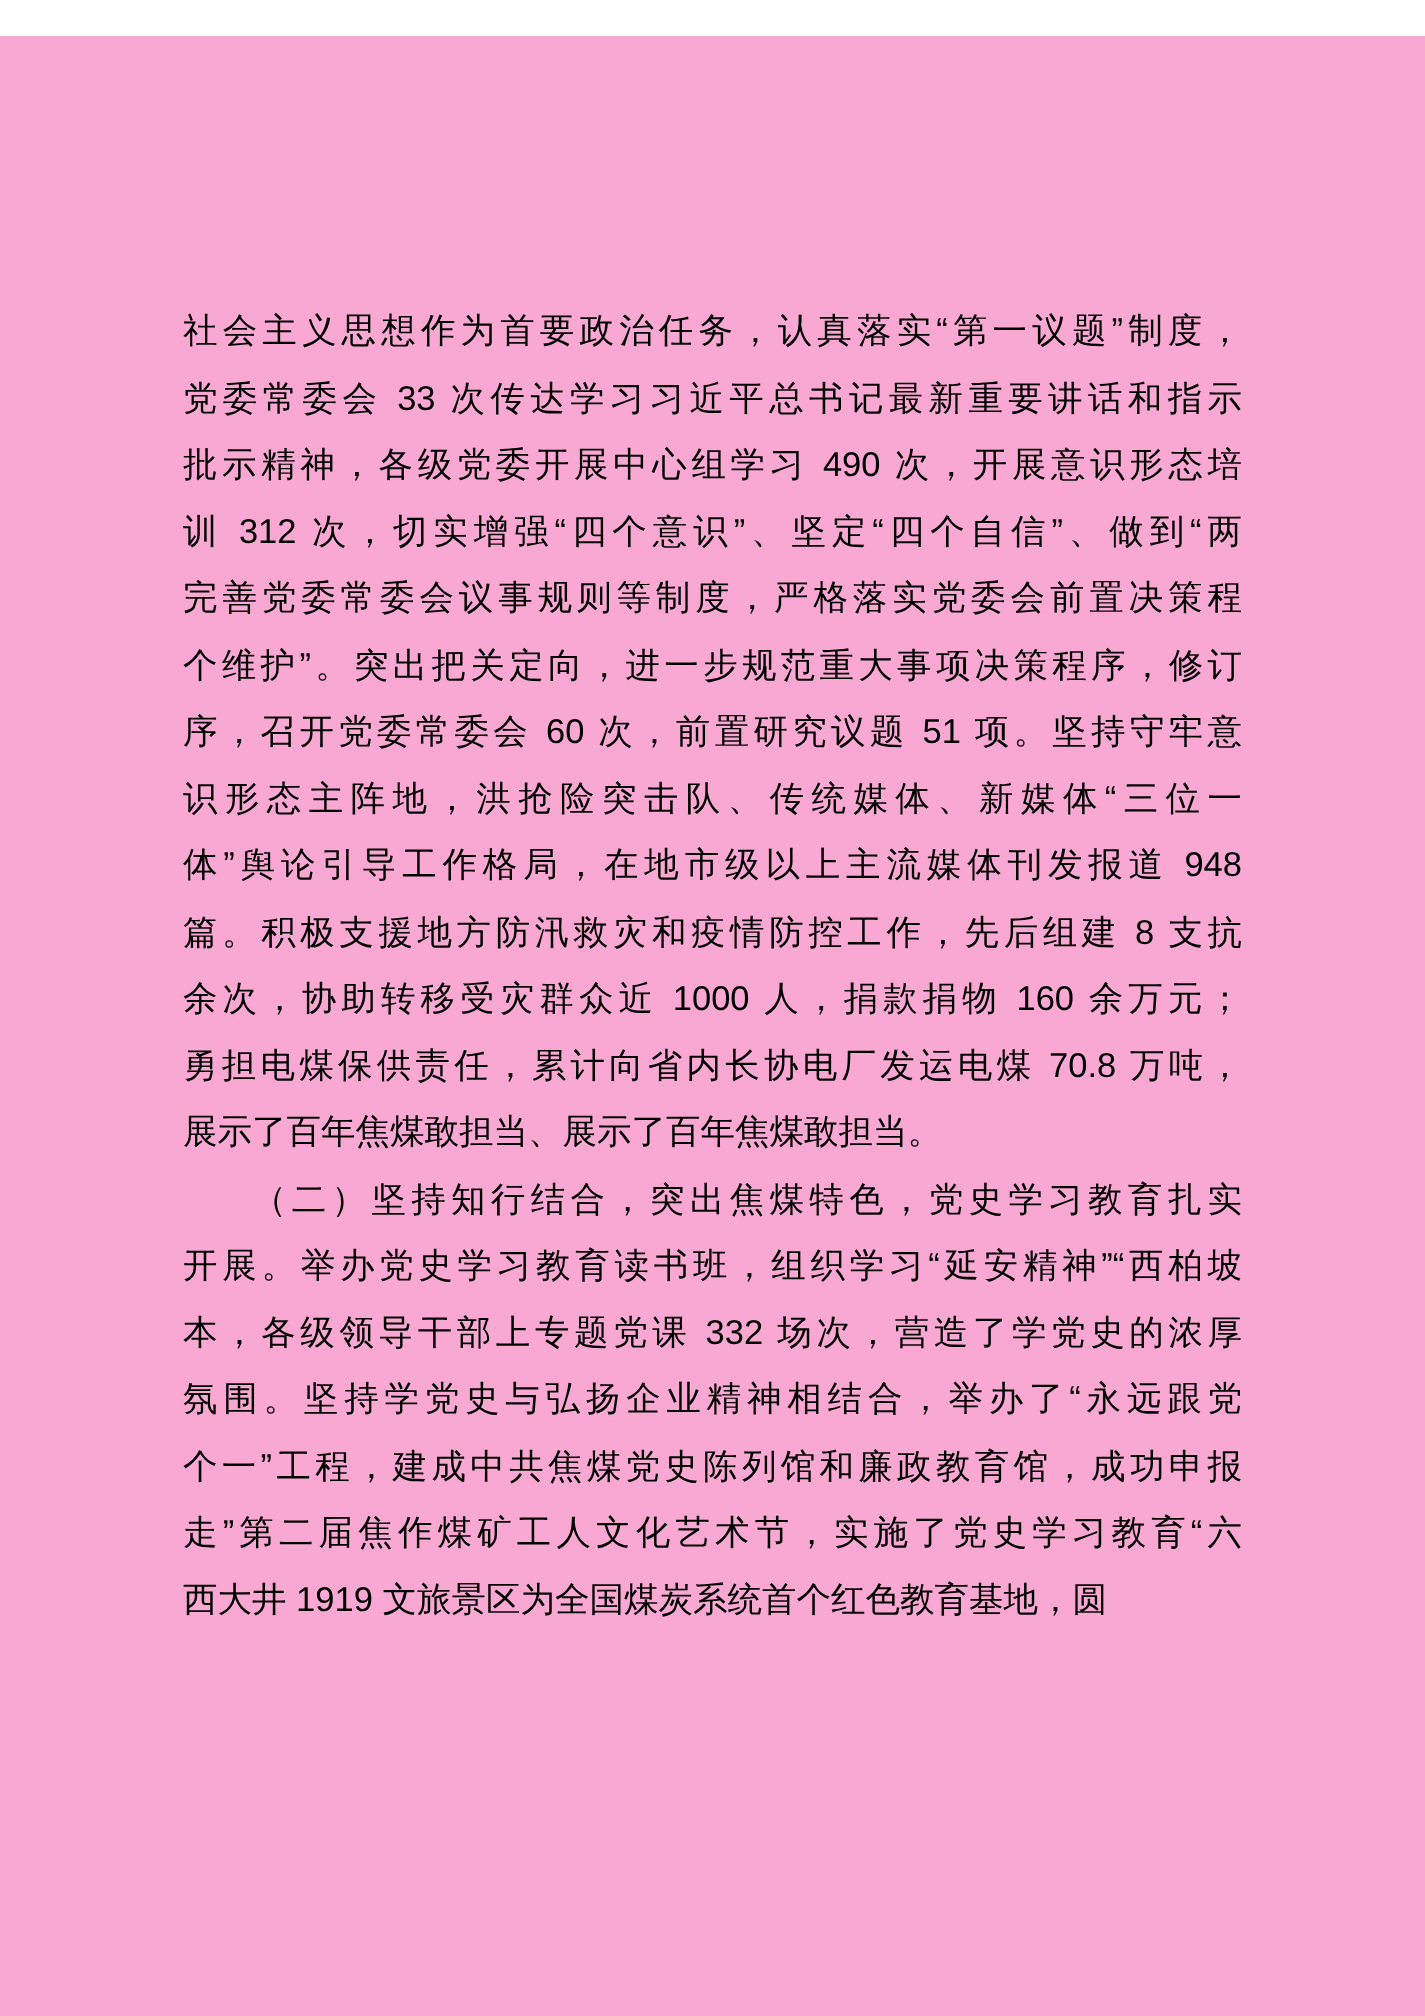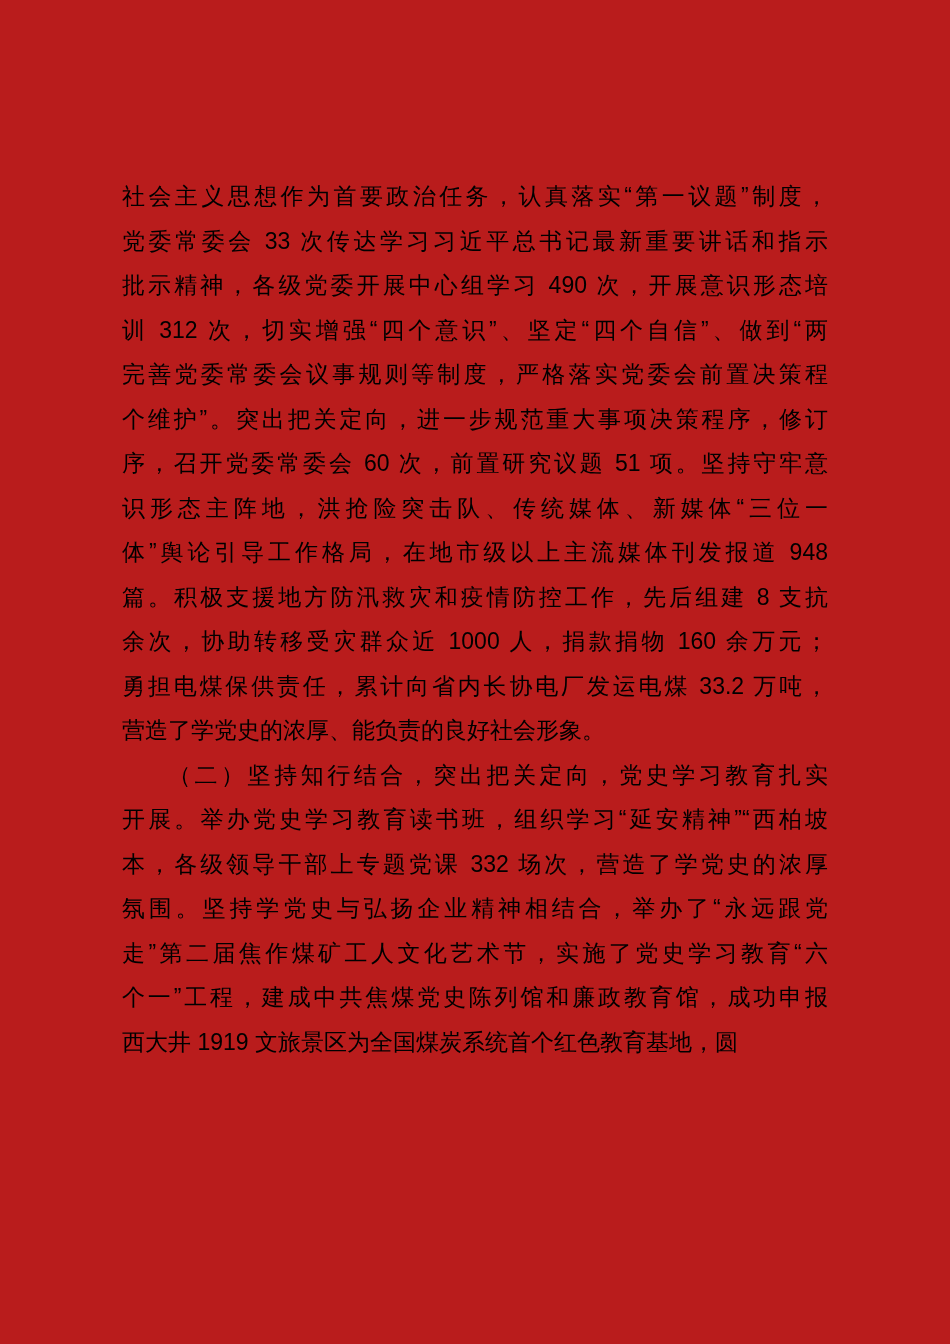--- a/index.html
+++ b/index.html
@@ -9,23 +9,24 @@
   }
   body {
     width: 950px;
     height: 1344px;
     position: relative;
     font-family: "Liberation Sans", sans-serif;
   }
   .page {
     position: absolute;
     inset: 0;
-    background: #b91c1c;
+    background: #f9a8d4;
     color: #000000;
     overflow: hidden;
+    margin-top: 24px;
   }
   .text-block {
     position: absolute;
     left: 122px;
     top: 174px;
     width: 706px;
   }
   .paragraph {
     margin: 0;
     padding: 0;
@@ -56,28 +57,28 @@
       <div class="line">党委常委会 33 次传达学习习近平总书记最新重要讲话和指示</div>
       <div class="line">批示精神，各级党委开展中心组学习 490 次，开展意识形态培</div>
       <div class="line">训 312 次，切实增强“四个意识”、坚定“四个自信”、做到“两</div>
       <div class="line">完善党委常委会议事规则等制度，严格落实党委会前置决策程</div>
       <div class="line">个维护”。突出把关定向，进一步规范重大事项决策程序，修订</div>
       <div class="line">序，召开党委常委会 60 次，前置研究议题 51 项。坚持守牢意</div>
       <div class="line">识形态主阵地，洪抢险突击队、传统媒体、新媒体“三位一</div>
       <div class="line">体”舆论引导工作格局，在地市级以上主流媒体刊发报道 948</div>
       <div class="line">篇。积极支援地方防汛救灾和疫情防控工作，先后组建 8 支抗</div>
       <div class="line">余次，协助转移受灾群众近 1000 人，捐款捐物 160 余万元；</div>
-      <div class="line">勇担电煤保供责任，累计向省内长协电厂发运电煤 33.2 万吨，</div>
-      <div class="line last">营造了学党史的浓厚、能负责的良好社会形象。</div>
+      <div class="line">勇担电煤保供责任，累计向省内长协电厂发运电煤 70.8 万吨，</div>
+      <div class="line last">展示了百年焦煤敢担当、展示了百年焦煤敢担当。</div>
     </div>
 
     <div class="paragraph">
-      <div class="line indent">（二）坚持知行结合，突出把关定向，党史学习教育扎实</div>
+      <div class="line indent">（二）坚持知行结合，突出焦煤特色，党史学习教育扎实</div>
       <div class="line">开展。举办党史学习教育读书班，组织学习“延安精神”“西柏坡</div>
       <div class="line">本，各级领导干部上专题党课 332 场次，营造了学党史的浓厚</div>
       <div class="line">氛围。坚持学党史与弘扬企业精神相结合，举办了“永远跟党</div>
+      <div class="line">个一”工程，建成中共焦煤党史陈列馆和廉政教育馆，成功申报</div>
       <div class="line">走”第二届焦作煤矿工人文化艺术节，实施了党史学习教育“六</div>
-      <div class="line">个一”工程，建成中共焦煤党史陈列馆和廉政教育馆，成功申报</div>
       <div class="line last">西大井 1919 文旅景区为全国煤炭系统首个红色教育基地，圆</div>
     </div>
 
   </section>
 </main>
 
 </body></html>

